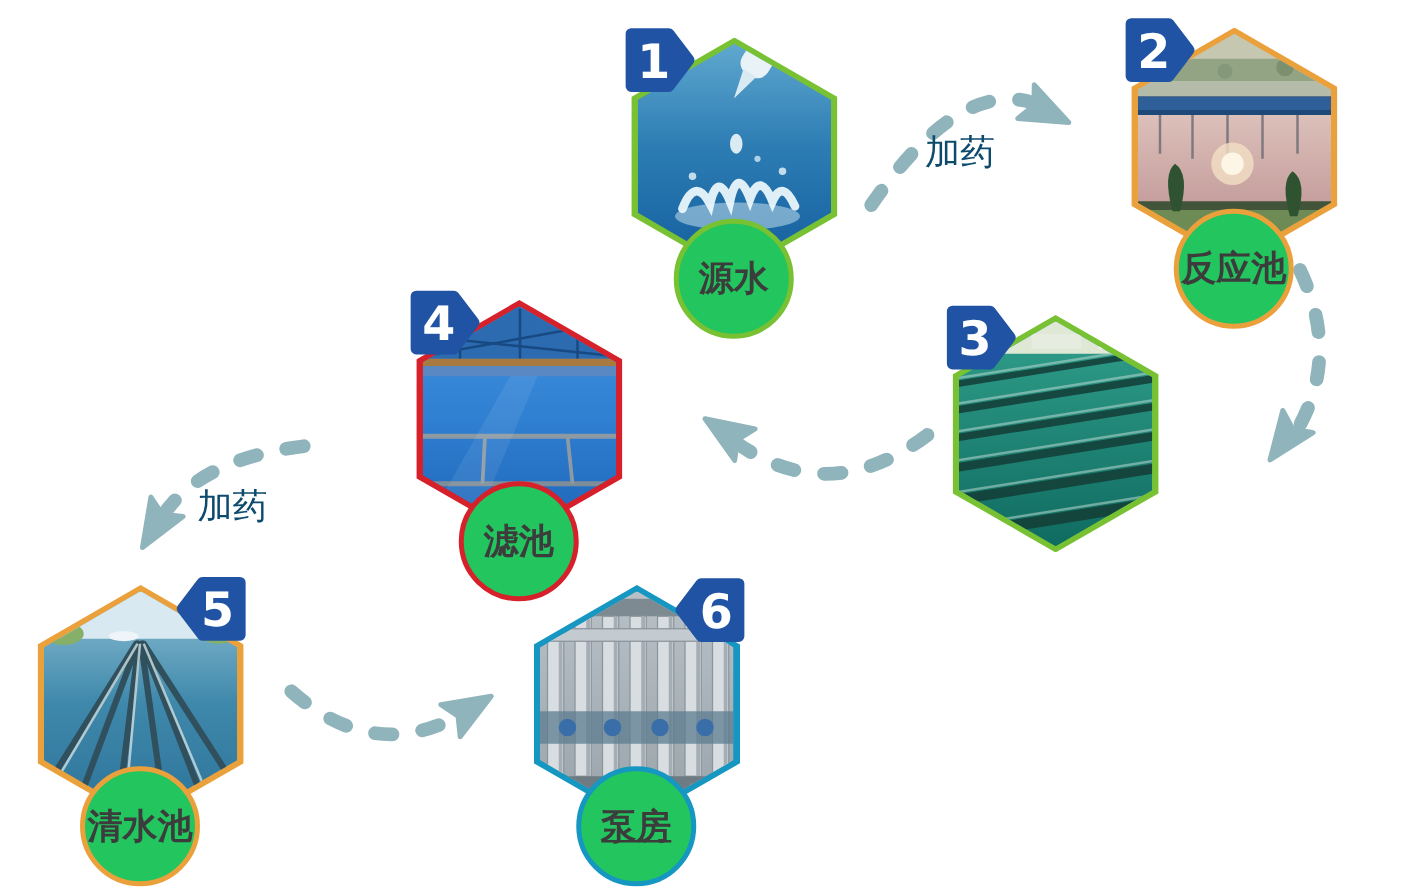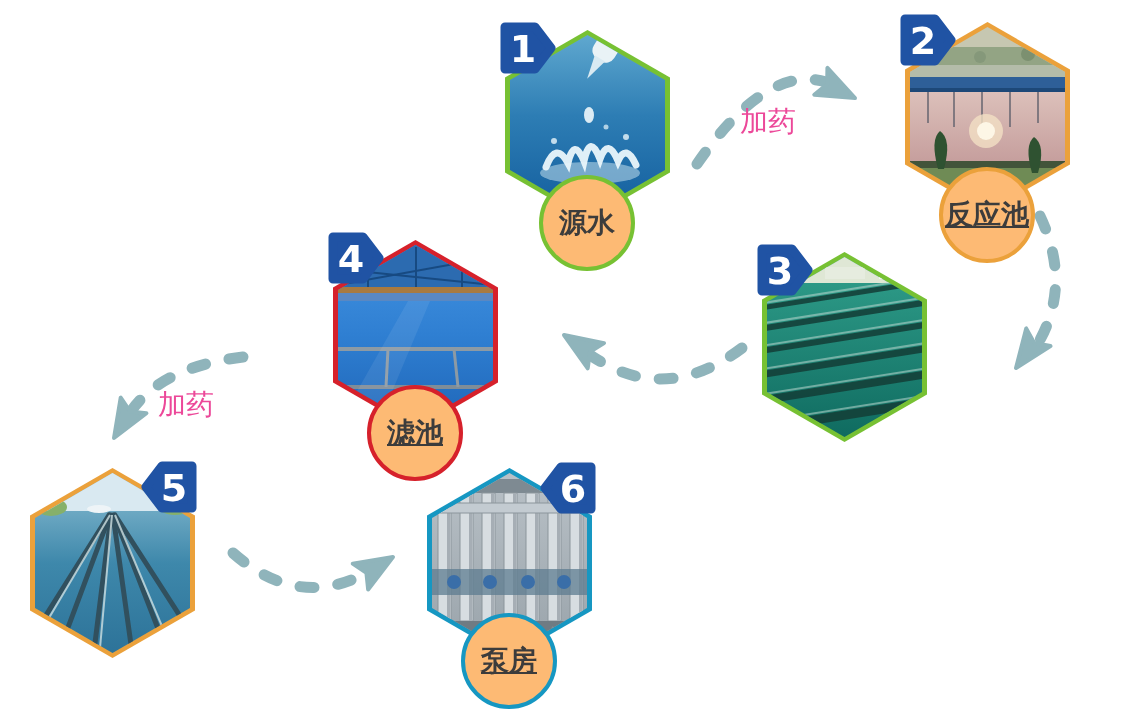--- a/index.html
+++ b/index.html
@@ -14,46 +14,46 @@
     clip-path:polygon(50% 0,100% 25%,100% 75%,50% 100%,0 75%,0 25%);
   }
   .hex-inner{
     position:absolute;left:5px;top:5px;width:155px;height:180px;
     clip-path:polygon(50% 0,100% 25%,100% 75%,50% 100%,0 75%,0 25%);
     overflow:hidden;
   }
   .hex-inner svg{display:block;width:155px;height:180px;}
   .label-circle{
     position:absolute;left:34px;top:145px;width:88px;height:88px;border-radius:50%;
-    background:#fdba74;border:4px solid #999;
+    background:#22c55e;border:4px solid #999;
     display:flex;align-items:center;justify-content:center;
     font-size:28px;font-weight:700;color:#3c3c3c;white-space:nowrap;
   }
   .badge{position:absolute;width:58px;height:56px;}
   .badge svg{display:block;width:58px;height:56px;}
   .badge-left{left:-6px;top:-10px;}
   .badge-right-n5{left:110px;top:-9px;}
   .badge-right-n6{left:112px;top:-8px;}
   
   .n1{left:505px;top:30px;}
   .n2{left:905px;top:22px;}
   .n3{left:762px;top:252px;}
   .n4{left:333px;top:240px;}
   .n5{left:30px;top:468px;}
   .n6{left:427px;top:468px;}
   
   .c-green  .hex-outer{background:#77c133;}  .c-green  .label-circle{border-color:#77c133;}
-  .c-orange .hex-outer{background:#eba13b;}  .c-orange .label-circle{border-color:#eba13b;text-decoration:underline;}
-  .c-red    .hex-outer{background:#d6212b;}  .c-red    .label-circle{border-color:#d6212b;text-decoration:underline;}
+  .c-orange .hex-outer{background:#eba13b;}  .c-orange .label-circle{border-color:#eba13b;}
+  .c-red    .hex-outer{background:#d6212b;}  .c-red    .label-circle{border-color:#d6212b;}
   .c-cyan   .hex-outer{background:#1697c2;}  .c-cyan   .label-circle{border-color:#1697c2;text-decoration:underline;}
   
   .arrows-layer{position:absolute;left:0;top:0;width:1130px;height:714px;z-index:1;}
   .node{z-index:2;}
   .flow-label{
-    position:absolute;z-index:3;font-size:28px;font-weight:500;color:#ec4899;white-space:nowrap;
+    position:absolute;z-index:3;font-size:28px;font-weight:500;color:#0c4a6e;white-space:nowrap;
   }
   .flow-label-a{left:740px;top:103px;}
   .flow-label-d{left:158px;top:386px;}
 </style>
 </head>
 <body>
 
 <div class="canvas">
 
   <svg class="arrows-layer" viewBox="0 0 1130 714">
@@ -273,20 +273,21 @@
           </g>
         </svg>
       </div>
     </div>
     <div class="badge badge-right-n5">
       <svg viewBox="0 0 58 56">
         <path d="M52 7 L22 7 L6 28 L22 49 L52 49 Z" fill="#2053a4" stroke="#2053a4" stroke-width="9" stroke-linejoin="round"></path>
         <text x="34" y="42" text-anchor="middle" font-size="38" font-weight="bold" fill="#ffffff">5</text>
       </svg>
     </div>
+    <div class="label-circle">清水池</div>
   </div>
 
   <div class="node n6 c-cyan">
     <div class="hex-outer">
       <div class="hex-inner">
         <svg viewBox="0 0 155 180">
           <defs>
               <linearGradient id="g6" x1="0" y1="0" x2="0" y2="1">
             <stop offset="0" stop-color="#b9c1c7"></stop>
                 <stop offset="1" stop-color="#99a3aa"></stop>

